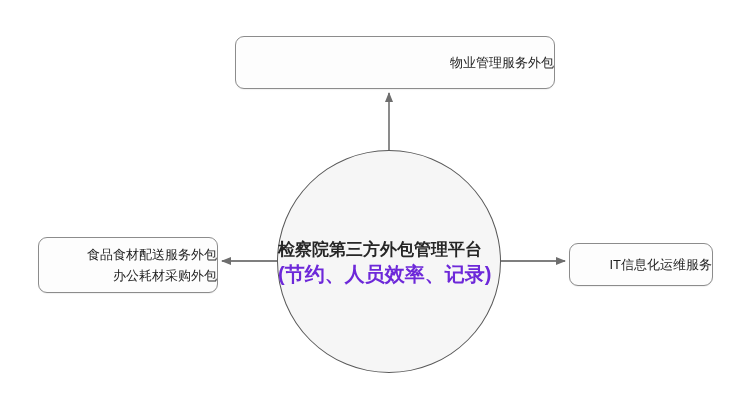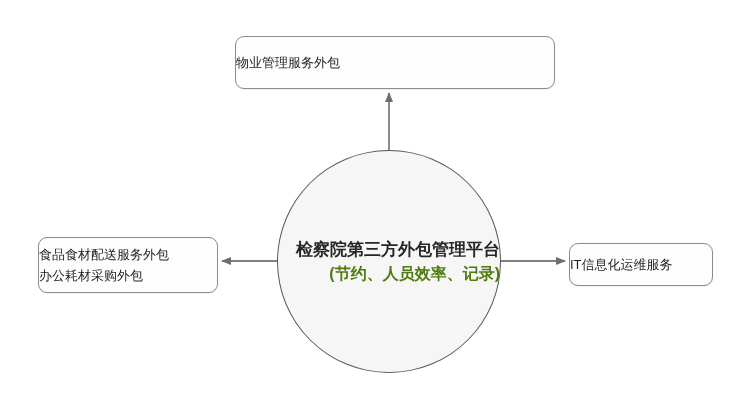--- a/index.html
+++ b/index.html
@@ -24,21 +24,21 @@
     pointer-events: none;
   }
   .node-box {
     position: absolute;
     box-sizing: border-box;
     background: #fdfdfd;
     border: 1px solid #8c8c8c;
     border-radius: 9px;
     display: flex;
     flex-direction: column;
-    align-items: flex-start;
+    align-items: flex-end;
     justify-content: center;
     text-align: center;
     color: #1f1f1f;
     font-size: 13px;
     line-height: 21px;
     box-shadow: 0 1px 1px rgba(0,0,0,0.06);
   }
   .node-top {
     left: 235px;
     top: 36px;
@@ -62,35 +62,35 @@
     left: 277px;
     top: 150px;
     width: 224px;
     height: 223px;
     box-sizing: border-box;
     background: #f6f6f6;
     border: 1px solid #595959;
     border-radius: 50%;
     display: flex;
     flex-direction: column;
-    align-items: flex-end;
+    align-items: flex-start;
     justify-content: center;
     text-align: center;
   }
   .center-title {
     font-size: 17px;
     font-weight: bold;
     color: #262626;
     line-height: 24px;
     white-space: nowrap;
   }
   .center-subtitle {
-    font-size: 16px;
+    font-size: 20px;
     font-weight: bold;
-    color: #4d7c0f;
+    color: #6d28d9;
     line-height: 24px;
     white-space: nowrap;
   }
   .node-line {
     display: block;
     white-space: nowrap;
   }
 </style>
 </head>
 <body>

